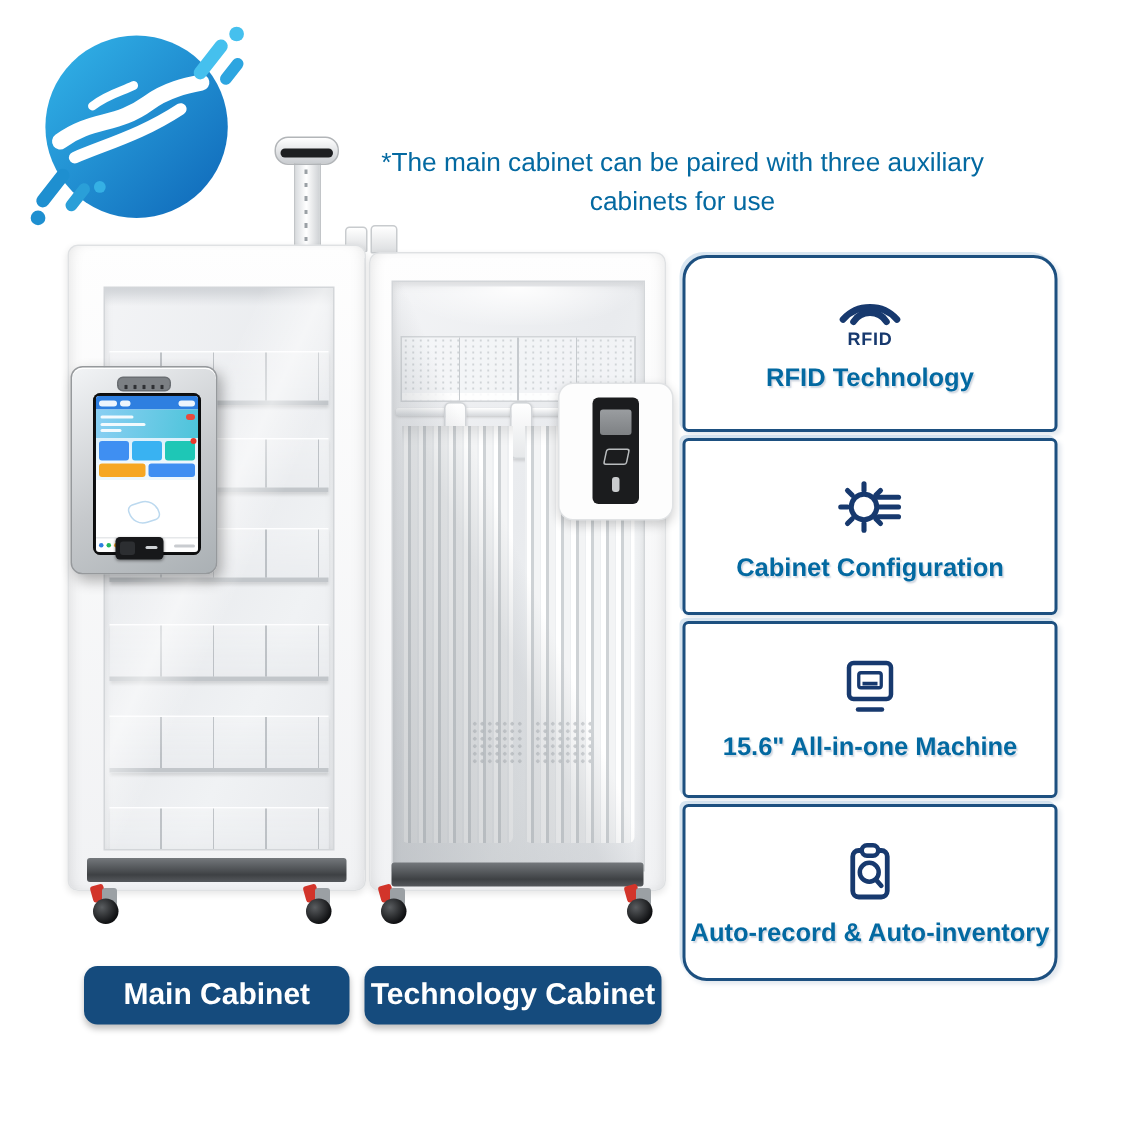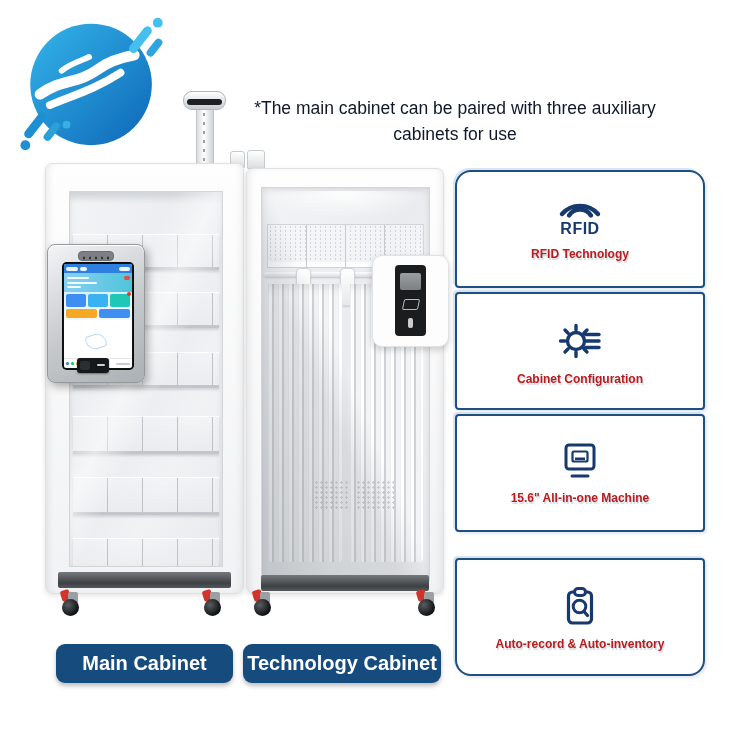--- a/index.html
+++ b/index.html
@@ -2,21 +2,21 @@
 <html><head>
 <meta charset="utf-8">
 <style>
   html,body{margin:0;padding:0;background:#ffffff;}
   #canvas{position:relative;width:750px;height:750px;background:#ffffff;overflow:hidden;
           font-family:"Liberation Sans","DejaVu Sans",sans-serif;}
   .abs{position:absolute;}
   i,b,span,em{display:block;font-style:normal;}
 
   
-  #note{left:235px;top:95px;width:440px;text-align:center;color:#0f172a;
+  #note{left:235px;top:95px;width:440px;text-align:center;color:#0369a1;
         font-size:17.5px;line-height:26px;}
 
   
   #logo{left:10px;top:6px;width:168px;height:152px;}
 
   
   .pole-shaft{left:196px;top:104px;width:16px;height:64px;border:1px solid #c2c5c8;border-radius:2px;
     background:linear-gradient(90deg,#d9dcdf,#ffffff 45%,#cfd2d5);}
   .pole-shaft::after{content:'';position:absolute;left:6px;top:8px;width:2px;height:48px;
     background:repeating-linear-gradient(180deg,#9aa0a5 0 3px,transparent 3px 9px);}
@@ -127,25 +127,25 @@
   #acc-card{left:8px;top:34px;width:14px;height:9px;border:1.5px solid #b9bcbe;border-radius:2px;transform:skewX(-12deg);}
   #acc-slot{left:13px;top:53px;width:5px;height:10px;background:#caccce;border-radius:2px;}
 
   
   .fbox{left:455px;width:250px;height:118px;background:#ffffff;border:2px solid #1d5080;
     box-shadow:-2px -2px 0 rgba(170,200,225,.45),2px 2px 3px rgba(100,130,160,.18);
     display:flex;flex-direction:column;align-items:center;justify-content:center;box-sizing:border-box;}
   #fbox1{top:170px;border-radius:16px 16px 4px 4px;}
   #fbox2{top:292px;border-radius:4px;}
   #fbox3{top:414px;border-radius:4px;}
-  #fbox4{top:558px;border-radius:4px 4px 16px 16px;}
+  #fbox4{top:536px;border-radius:4px 4px 16px 16px;}
   .ficon{stroke:#17396e;fill:none;stroke-linecap:round;stroke-linejoin:round;}
-  .ficon-label{margin-top:9px;font-weight:bold;font-size:12px;color:#b91c1c;white-space:nowrap;
+  .ficon-label{margin-top:9px;font-weight:bold;font-size:17px;color:#0369a1;white-space:nowrap;
     text-shadow:1px 1.5px 1px rgba(120,140,170,.35);}
-  .rfid-word{font-weight:bold;font-size:16px;color:#17396e;letter-spacing:.5px;margin-top:1px;}
+  .rfid-word{font-weight:bold;font-size:12px;color:#17396e;letter-spacing:.5px;margin-top:1px;}
 
   
   .pill-label{background:#154b7d;border-radius:9px;color:#ffffff;font-weight:bold;font-size:20px;
     display:flex;align-items:center;justify-content:center;box-shadow:0 3px 4px rgba(0,0,0,.25);margin-top:28px;}
   #pill-main{left:56px;top:616px;width:177px;height:39px;}
   #pill-aux{left:243px;top:616px;width:198px;height:39px;}
 </style>
 </head>
 <body>
 

